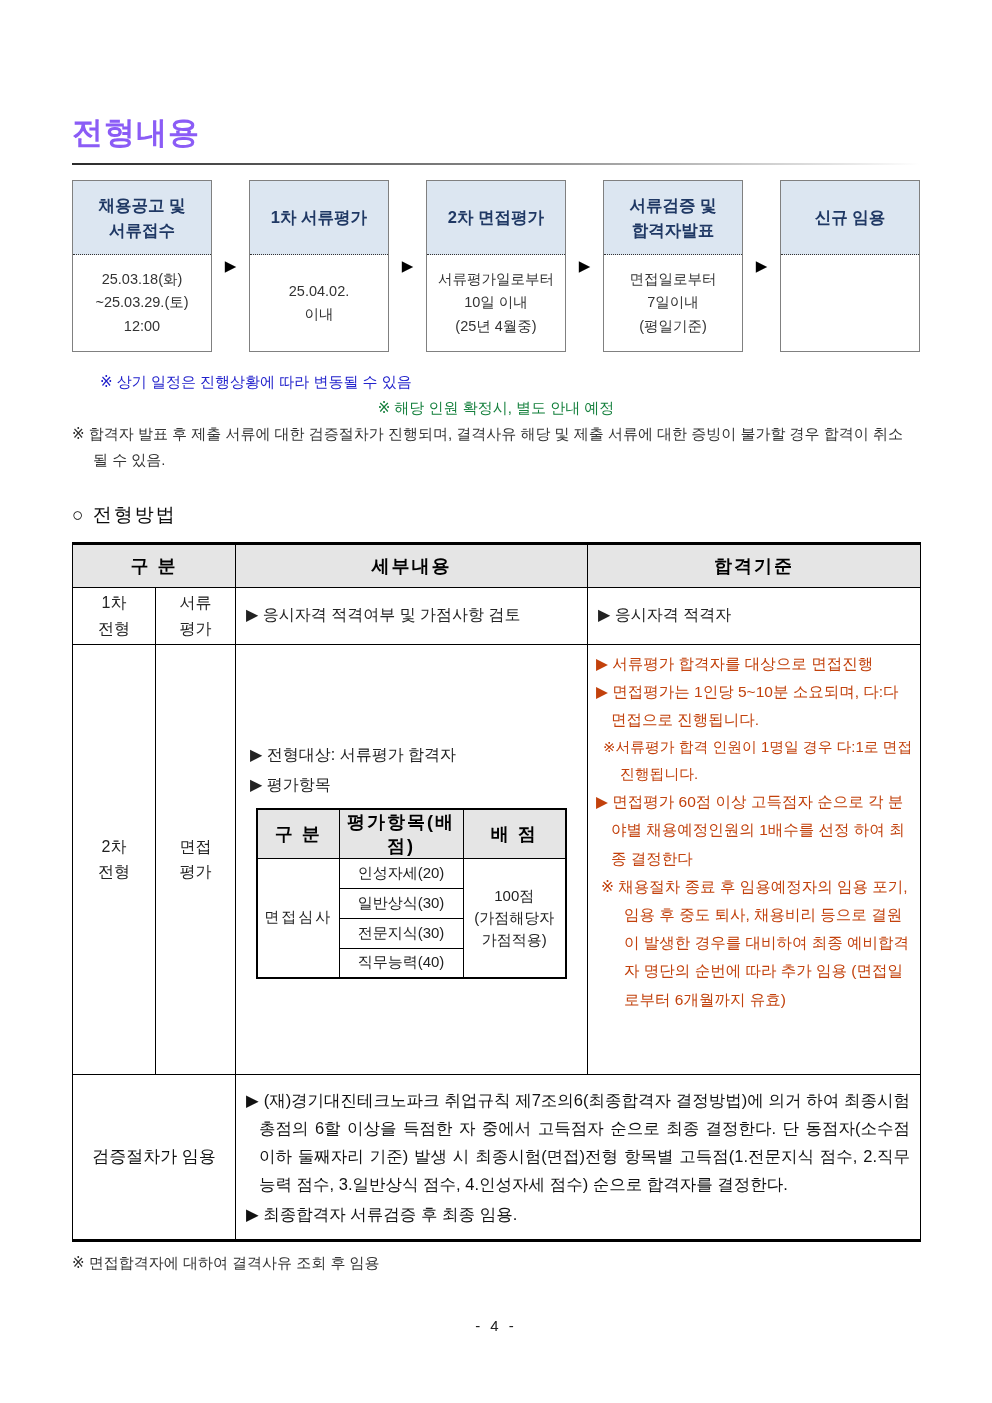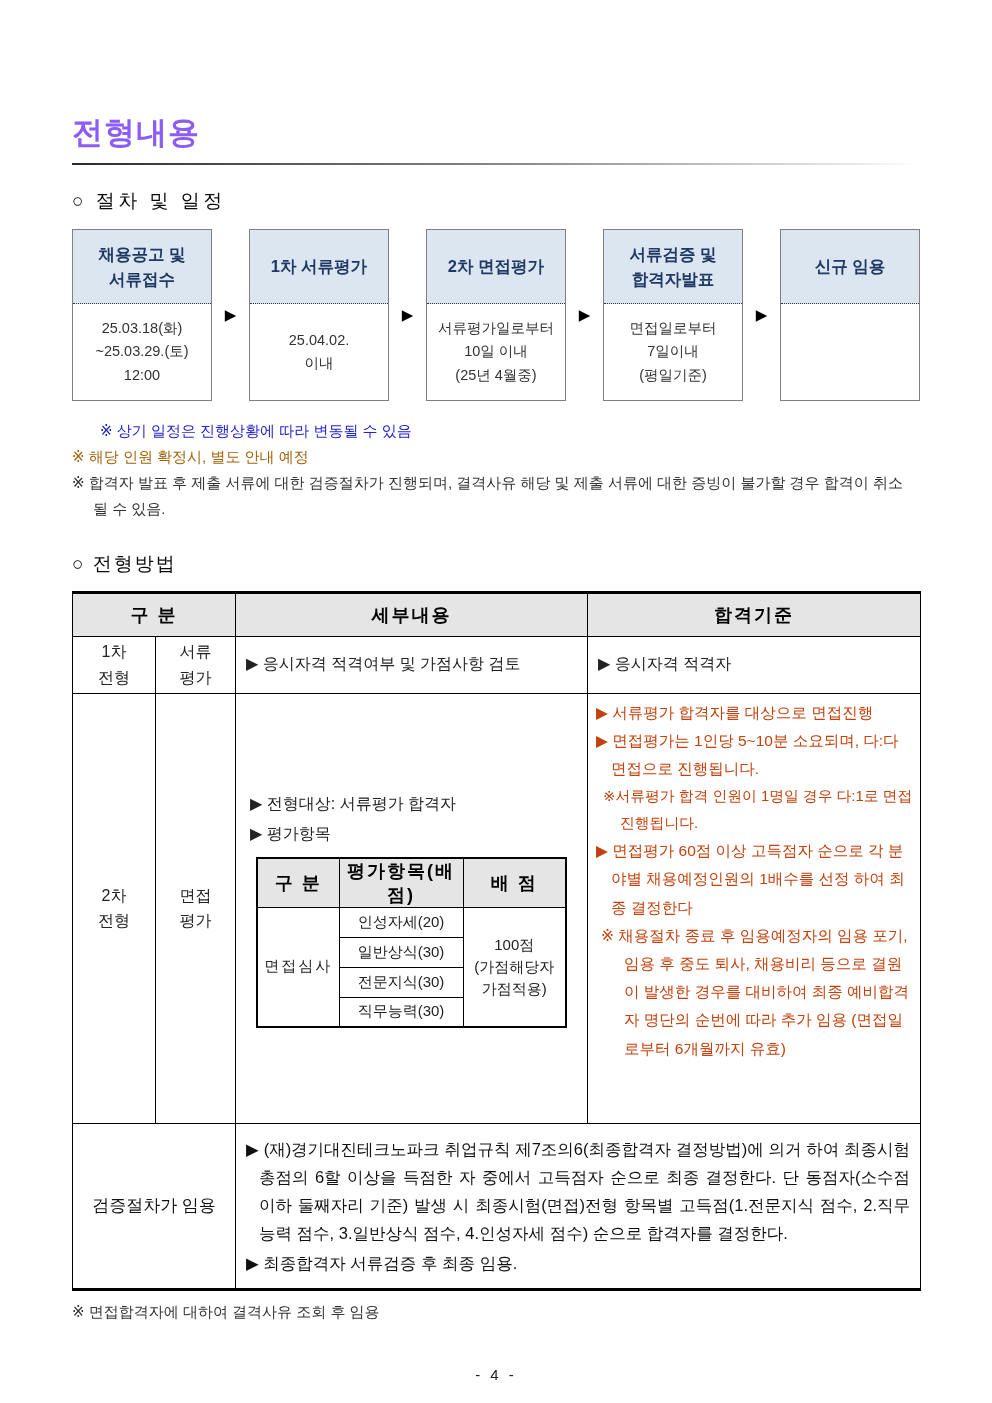--- a/index.html
+++ b/index.html
@@ -44,21 +44,21 @@
     flex: 1; display: flex; align-items: center; justify-content: center;
     text-align: center; font-size: 14.5px; color: #333; line-height: 1.62;
     white-space: pre-line;
   }
   .flow-arrow { flex: 1; text-align: center; font-size: 15px; color: #000; }
 
   
   .notes { margin-top: 17px; }
   .note { font-size: 15px; line-height: 1.68; margin-bottom: 1px; }
   .note-1 { color: #2222cc; margin-left: 28px; }
-  .note-2 { color: #a16207; }
+  .note-2 { color: #15803d; text-align: center; }
   .note-3 { color: #333333; padding-left: 21px; text-indent: -21px; }
 
   .section-heading.second { margin-top: 30px; letter-spacing: 2px; }
 
   
   .main-table {
     margin-top: 14px; width: 848px;
     border-collapse: collapse; table-layout: fixed;
     border-top: 3px solid #000; border-bottom: 3px solid #000;
   }
@@ -108,21 +108,20 @@
   .page-footer { margin-top: 44px; text-align: center; font-size: 15px; color: #222; letter-spacing: 3px; }
 </style>
 </head>
 <body>
 
 <div class="content">
 
   <div class="doc-title">전형내용</div>
   <div class="title-rule"></div>
 
-  <div class="section-heading">○ 절차 및 일정</div>
 
   <div class="flow">
     <div class="flow-box">
       <div class="flow-head">채용공고 및
 서류접수</div>
       <div class="flow-body">25.03.18(화)
 ~25.03.29.(토)
 12:00</div>
     </div>
     <div class="flow-arrow">▶</div>
@@ -212,21 +211,21 @@
 (가점해당자
 가점적용)</td>
               </tr>
               <tr>
                 <td>일반상식(30)</td>
               </tr>
               <tr>
                 <td>전문지식(30)</td>
               </tr>
               <tr>
-                <td>직무능력(30)</td>
+                <td>직무능력(40)</td>
               </tr>
             </tbody>
           </table>
         </td>
         <td class="row2-criteria">
           <div class="crit">▶ 서류평가 합격자를 대상으로 면접진행</div>
           <div class="crit">▶ 면접평가는 1인당 5~10분 소요되며, 다:다 면접으로 진행됩니다.</div>
           <div class="crit-sub">※서류평가 합격 인원이 1명일 경우 다:1로 면접 진행됩니다.</div>
           <div class="crit">▶ 면접평가 60점 이상 고득점자 순으로 각 분야별 채용예정인원의 1배수를 선정 하여 최종 결정한다</div>
           <div class="crit-sub2">※  채용절차 종료 후 임용예정자의 임용 포기, 임용 후 중도 퇴사, 채용비리 등으로 결원이 발생한 경우를 대비하여 최종 예비합격자 명단의 순번에 따라 추가 임용 (면접일로부터 6개월까지 유효)</div>

